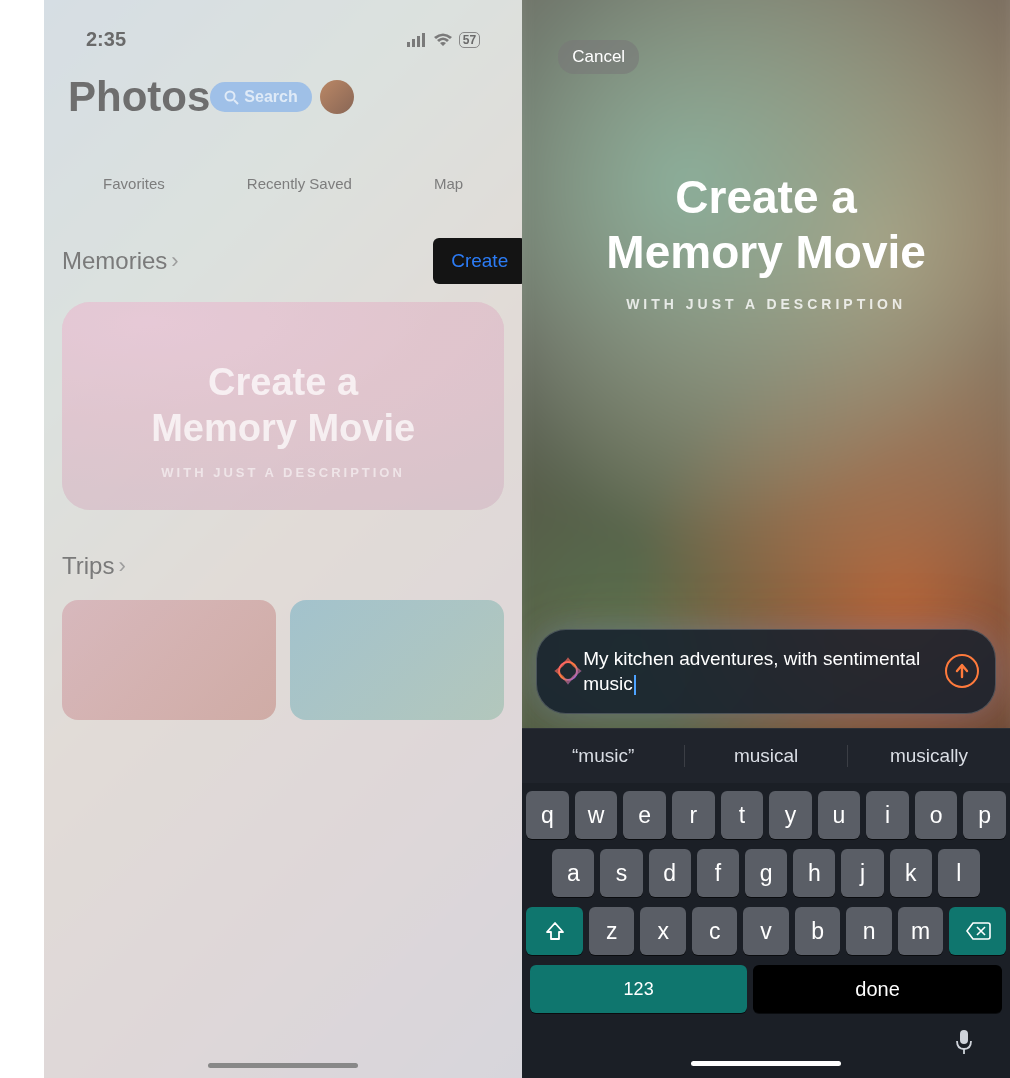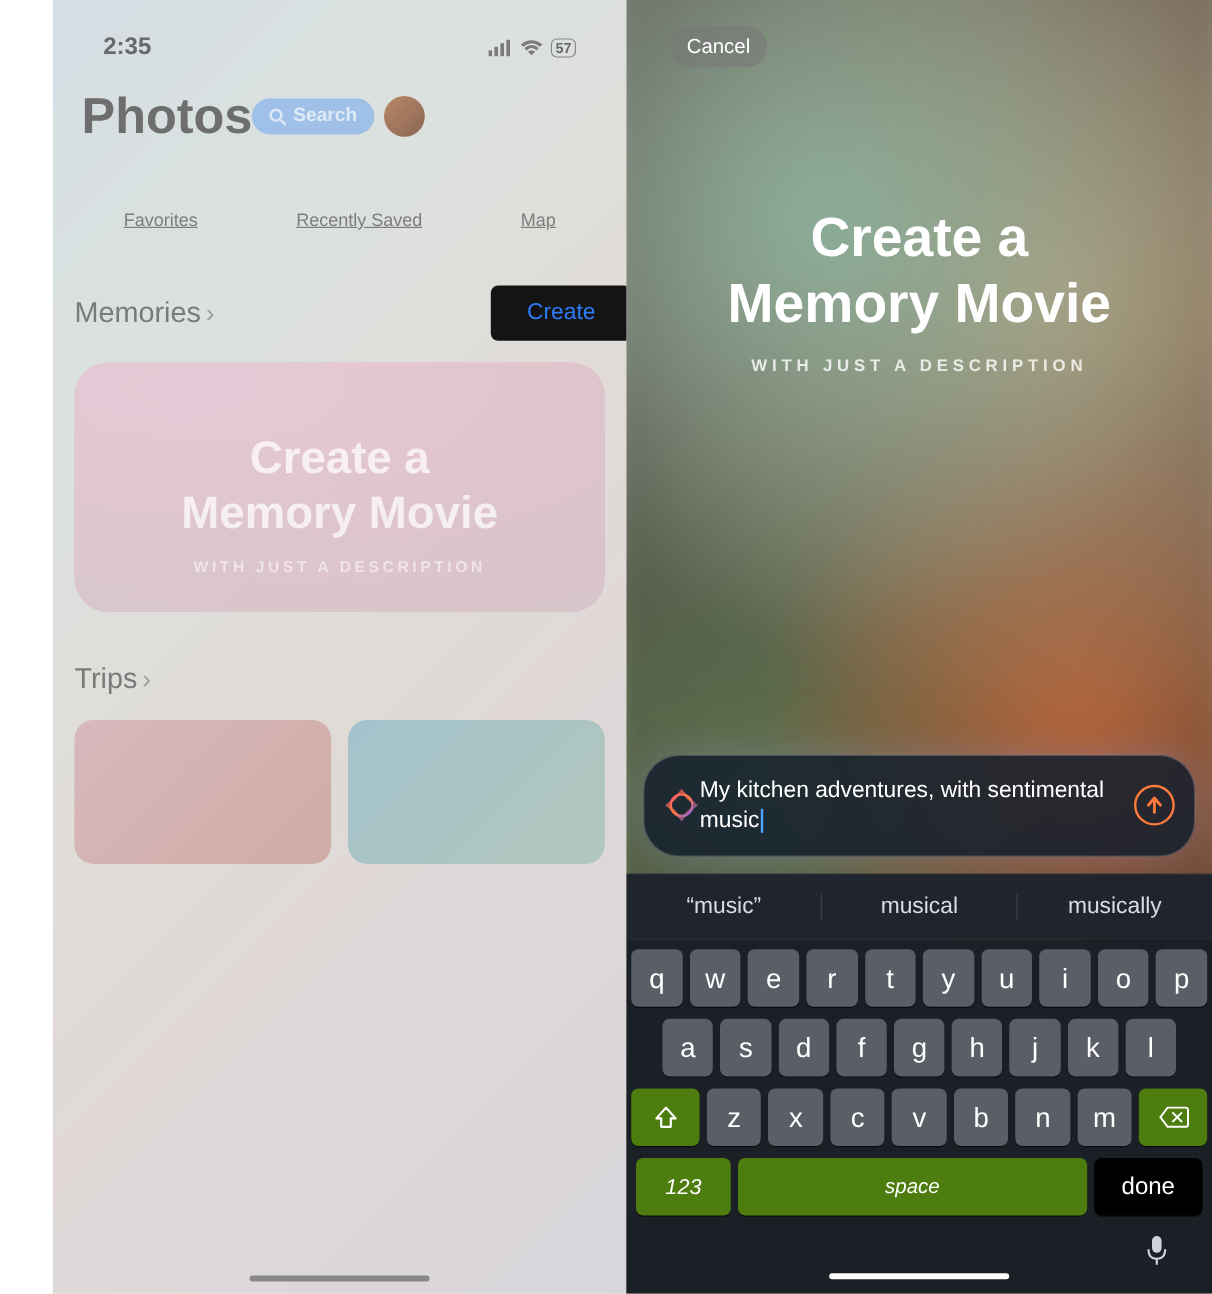--- a/index.html
+++ b/index.html
@@ -21,31 +21,31 @@
   }
   .left-content { position: relative; z-index: 2; padding: 0 18px; color: #6a6a6a; }
   .statusbar { display: flex; justify-content: space-between; padding: 28px 24px 10px; font-size: 20px; font-weight: 600; }
   .status-icons { display: flex; align-items: center; gap: 6px; font-size: 18px; justify-content: flex-end; }
   .battery-box { display:inline-flex; align-items:center; border:1.5px solid #888; border-radius:5px; padding:0 3px; font-size:12px; font-weight:700;}
   .app-title-row { display:flex; align-items:center; justify-content:flex-start; padding: 12px 6px 0; }
   .app-title { font-size: 42px; font-weight: 700; color:#6e6e6e; }
   .search-pill { background: rgba(100,160,240,0.5); color:#dfeaf7; border-radius: 20px; padding: 6px 14px; font-size:16px; font-weight:700; display:flex; align-items:center; gap:5px;}
   .avatar-c { width:34px; height:34px; border-radius:50%; background: linear-gradient(135deg,#b86,#865); }
   .right-cluster{display:flex;align-items:center;gap:8px;}
-  .tabs-row { display:flex; justify-content:space-around; margin-top:54px; font-size:15px; color:#7d7d7d;text-decoration:underline; }
+  .tabs-row { display:flex; justify-content:space-around; margin-top:54px; font-size:15px; color:#7d7d7d; }
   .section-header { display:flex; align-items:center; justify-content:space-between; margin-top:46px; }
   .section-title { font-size:24px; font-weight:400; color:#7a7a7a; display:flex; align-items:center; gap:4px;}
   .chevron { color:#9e9e9e; font-size: 22px; }
   .create-btn {
     position: relative;
     background: #141414;
     color: #2c7cf6;
     font-size: 19px;
     font-weight: 500;
-    padding: 12px 30px;
+    padding: 12px 18px;
     border-radius: 6px;
     margin-right:-22px;
   }
   .memory-card {
     margin-top: 18px;
     border-radius: 28px;
     padding: 58px 22px 30px;
     background: radial-gradient(ellipse 160% 120% at 20% 10%, rgba(235,170,200,0.7), rgba(220,140,170,0.5) 40%, rgba(200,130,160,0.45) 70%, rgba(180,120,150,0.4));
     position:relative;
     overflow:hidden;
@@ -87,21 +87,21 @@
       radial-gradient(circle at 35% 20%, rgba(140,180,160,0.9), transparent 35%),
       radial-gradient(circle at 70% 25%, rgba(200,170,130,0.8), transparent 40%),
       radial-gradient(circle at 75% 55%, rgba(200,100,50,0.8), transparent 35%),
       radial-gradient(circle at 25% 60%, rgba(90,120,80,0.9), transparent 40%),
       linear-gradient(180deg, #686058 0%, #504840 60%, #201818 100%);
     filter: blur(14px);
     transform: scale(1.1);
   }
   .right-content { position:relative; z-index:2; height:100%; display:flex; flex-direction:column; }
   .cancel-btn {
-    position:absolute; top:22px; left:36px;
+    position:absolute; top:40px; left:36px;
     background: rgba(120,120,120,0.6);
     color:#fff; font-size:17px; font-weight:500;
     padding:7px 14px; border-radius:16px;
   }
   .hero { text-align:center; margin-top:170px; color:#fff; }
   .hero-title { font-family: Georgia, serif; font-size:46px; font-weight:700; line-height:1.2; }
   .hero-sub { letter-spacing:4px; font-size:14px; font-weight:600; margin-top:16px; color: rgba(255,255,255,0.8);}
   .spacer { flex:1; }
   .input-area {
     margin: 0 14px 14px;
@@ -133,21 +133,21 @@
     padding:8px 4px 12px;
   }
   .krow{ display:flex; gap:6px; justify-content:center; margin-bottom:10px;}
   .key{
     background:#5a5e66; color:#fff; font-size:23px;
     border-radius:6px; height:48px;
     flex:1; display:flex; align-items:center; justify-content:center;
     box-shadow: 0 1px 0 rgba(0,0,0,0.6);
   }
   .krow.r2{ padding: 0 26px;}
-  .key.mod{ background:#4d7c0f; flex:1.4;font-style:italic;}
+  .key.mod{ background:#0f766e; flex:1.4;}
   .key.shift{ flex:1.25;}
   .key.bksp{ flex:1.25;}
   .key.num{ flex:1.35; font-size:18px;}
   .key.space{ flex:5; font-size:17px;}
   .key.done{ flex:1.55; background:#000000; font-size:20px;}
   .krow.r4{ padding:0 4px;}
   .mic-row{ display:flex; justify-content:flex-end; padding:6px 32px 0;}
   .mic-icon{ color:#cfd3da; }
   .home-indicator{ width:150px; height:5px; border-radius:3px; background:#fff; margin:6px auto 0;}
   svg{display:block;}
@@ -311,21 +311,20 @@
         <div id="krow3" style="display:contents;"><div class="key">z</div><div class="key">x</div><div class="key">c</div><div class="key">v</div><div class="key">b</div><div class="key">n</div><div class="key">m</div></div>
         <div class="key mod bksp">
           <svg width="26" height="20" viewBox="0 0 26 20">
               <path d="M8 2 H23 Q25 2 25 4 V16 Q25 18 23 18 H8 L2 10 Z" fill="none" stroke="#fff" stroke-width="1.6"></path>
               <path d="M12 6 L20 14 M20 6 L12 14" stroke="#fff" stroke-width="1.6"></path>
             </svg>
         </div>
       </div>
       <div class="krow r4">
         <div class="key mod num">123</div>
-        <div class="key mod space">space</div>
         <div class="key done">done</div>
       </div>
       <div class="mic-row">
         <span class="mic-icon">
           <svg width="20" height="26" viewBox="0 0 20 26">
               <rect x="6" y="1" width="8" height="14" rx="4" fill="#cfd3da"></rect>
               <path d="M3 12 Q3 20 10 20 Q17 20 17 12" stroke="#cfd3da" stroke-width="1.8" fill="none"></path>
               <line x1="10" y1="20" x2="10" y2="25" stroke="#cfd3da" stroke-width="1.8"></line>
             </svg>
         </span>

